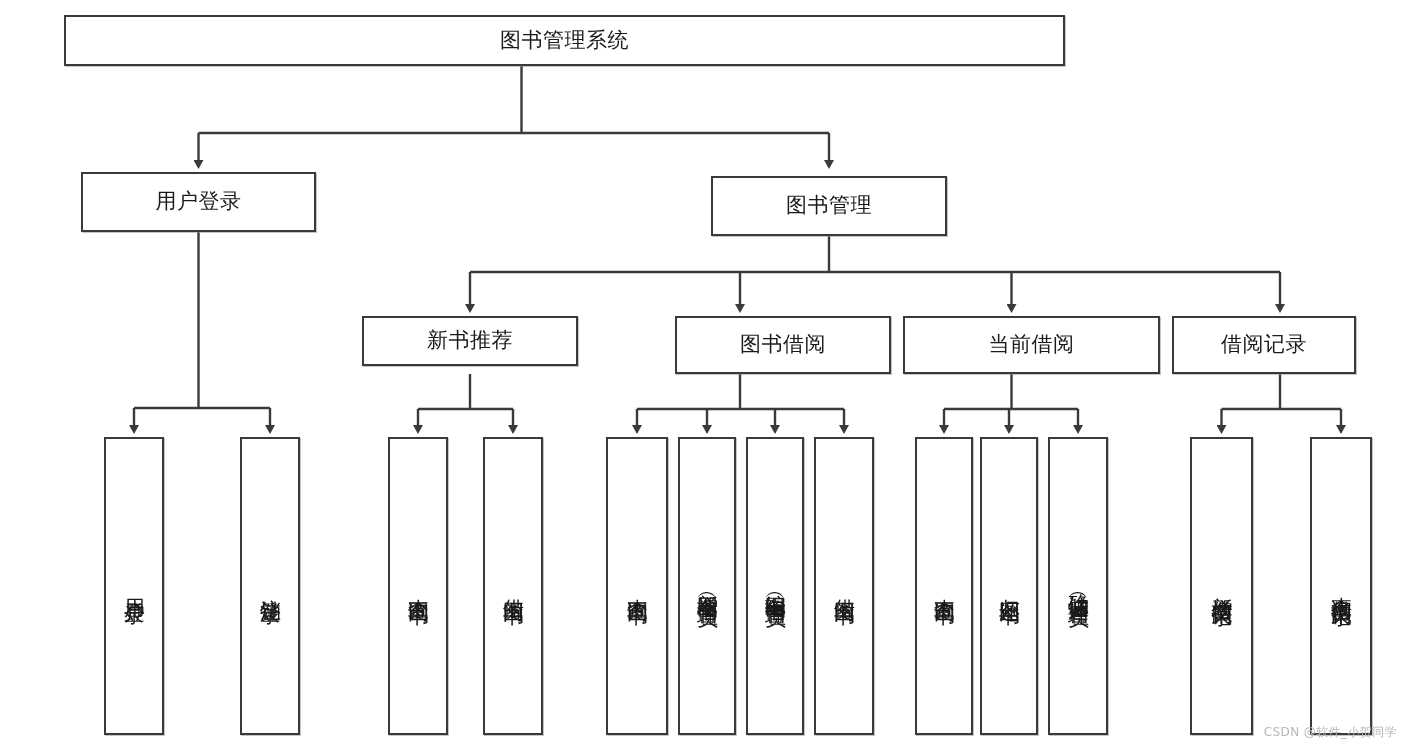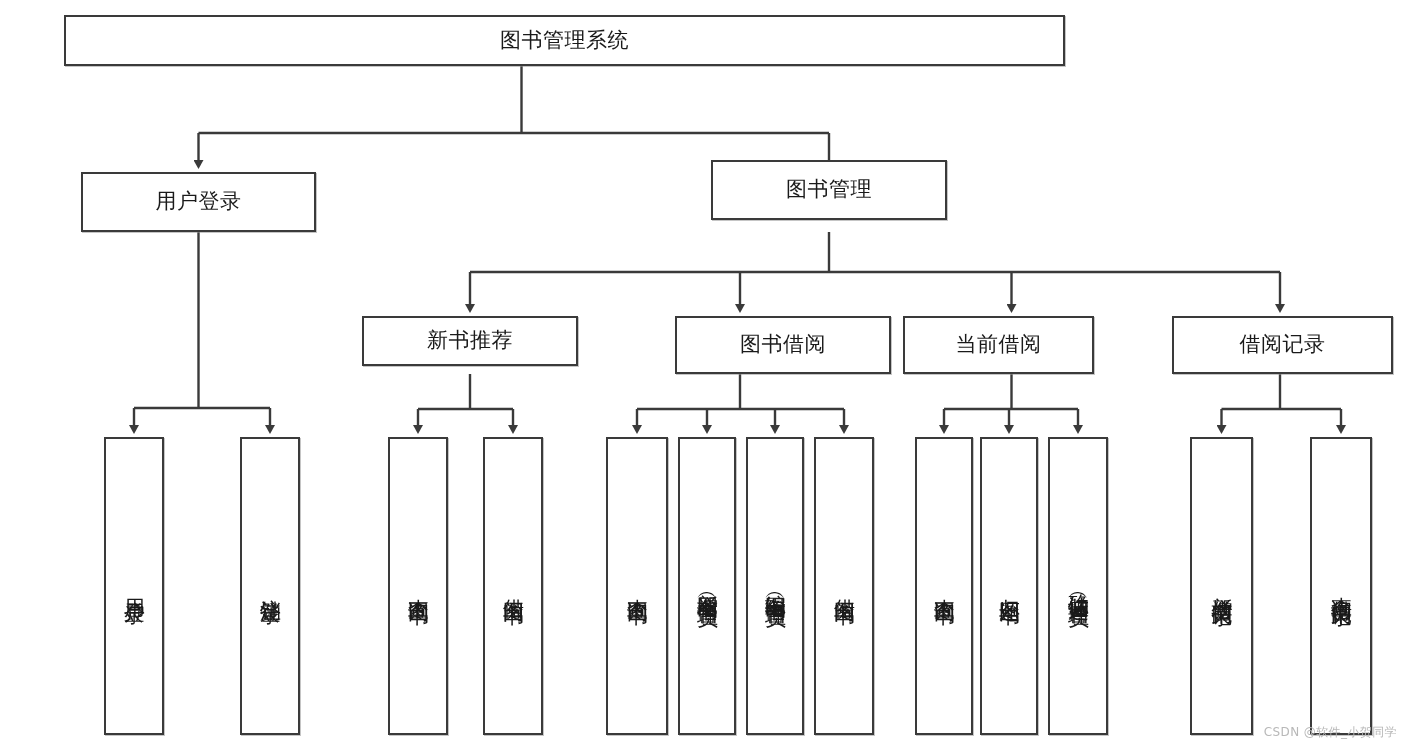--- a/index.html
+++ b/index.html
@@ -115,33 +115,33 @@
       </g>
   </svg>
 
   <div id="nodes">
       <div class="node horiz" style="left: 21px; top: 15px; width: 1001px; height: 51px; margin-left: 43px;">
         <span class="lbl">图书管理系统</span>
       </div>
       <div class="node horiz" style="left: 81px; top: 172px; width: 235px; height: 60px;">
         <span class="lbl">用户登录</span>
       </div>
-      <div class="node horiz" style="left: 711px; top: 160px; width: 236px; height: 60px;">
+      <div class="node horiz" style="left: 711px; top: 176px; width: 236px; height: 60px;">
         <span class="lbl">图书管理</span>
       </div>
       <div class="node horiz" style="left: 362px; top: 316px; width: 216px; height: 50px;">
         <span class="lbl">新书推荐</span>
       </div>
       <div class="node horiz" style="left: 632px; top: 316px; width: 216px; height: 58px; margin-left: 43px;">
         <span class="lbl">图书借阅</span>
       </div>
-      <div class="node horiz" style="left: 903px; top: 316px; width: 191px; height: 58px;">
+      <div class="node horiz" style="left: 903px; top: 316px; width: 257px; height: 58px;">
         <span class="lbl">当前借阅</span>
       </div>
-      <div class="node horiz" style="left: 1172px; top: 316px; width: 221px; height: 58px; align-items: center;">
+      <div class="node horiz" style="left: 1172px; top: 316px; width: 184px; height: 58px; align-items: center;">
         <span class="lbl">借阅记录</span>
       </div>
       <div class="node vert" style="left: 104px; top: 437px; width: 60px; height: 298px;">
         <span class="lbl">用户登录</span>
       </div>
       <div class="node vert" style="left: 240px; top: 437px; width: 60px; height: 298px;">
         <span class="lbl">注销登录</span>
       </div>
       <div class="node vert" style="left: 388px; top: 437px; width: 60px; height: 298px;">
         <span class="lbl">查询图书</span>

